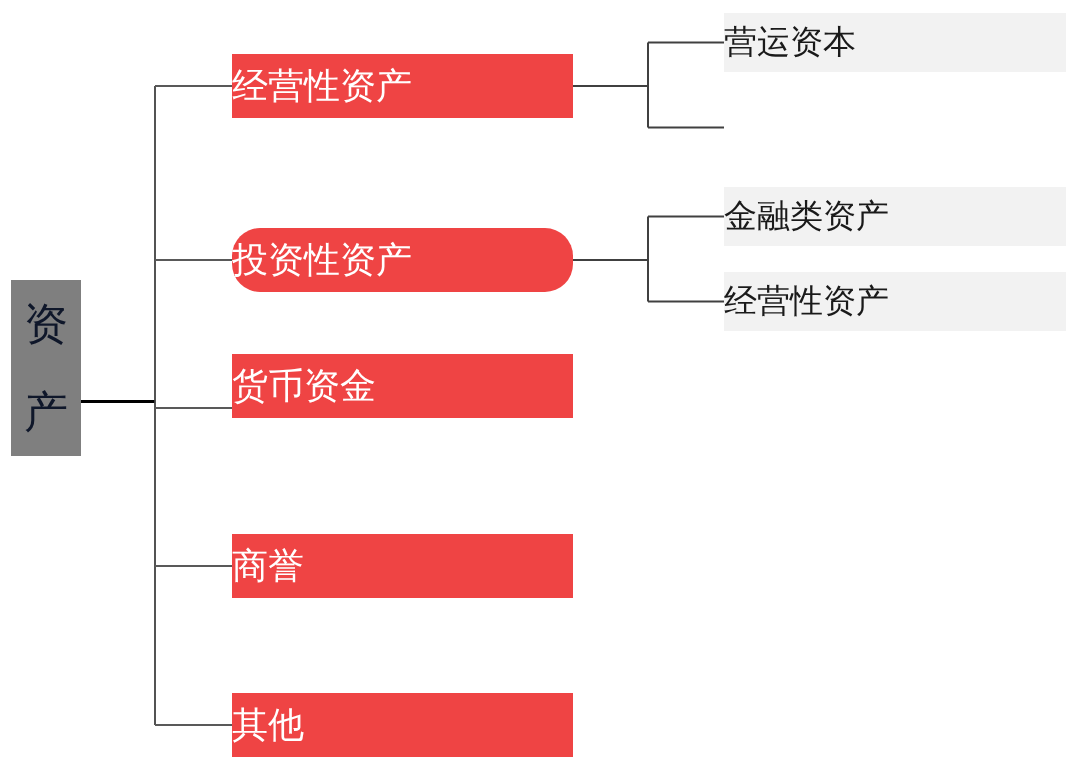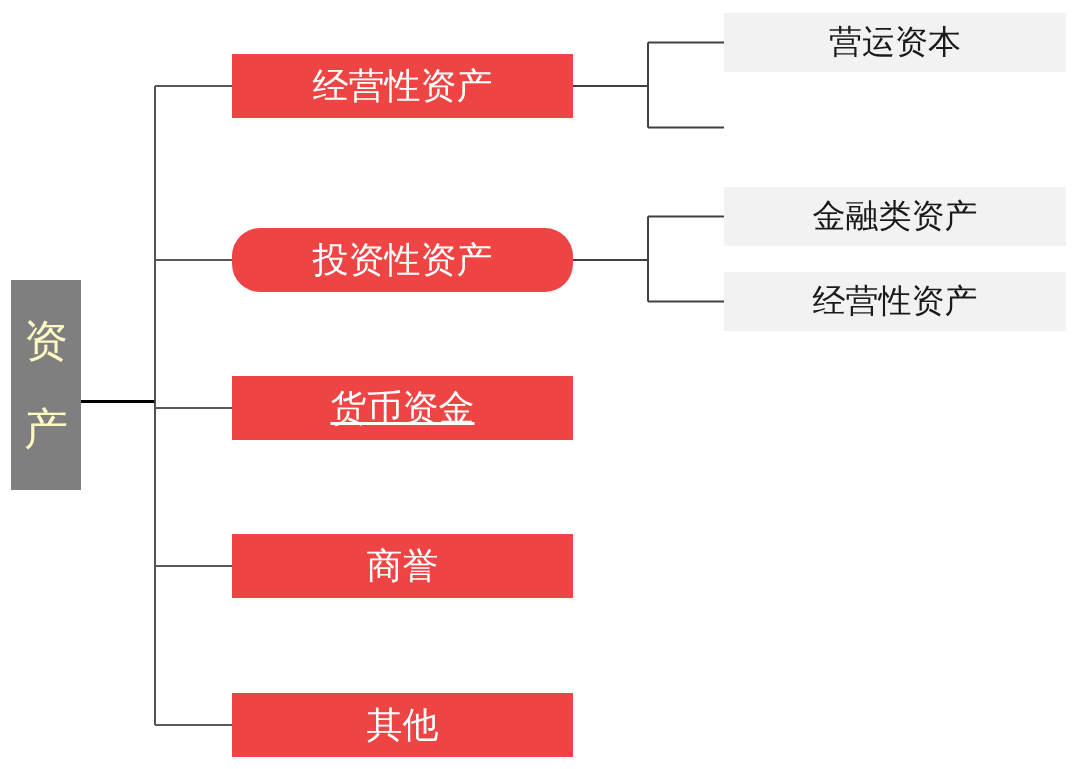--- a/index.html
+++ b/index.html
@@ -19,31 +19,30 @@
     position: absolute;
     left: 0;
     top: 0;
     z-index: 1;
   }
   .node {
     position: absolute;
     z-index: 2;
     display: flex;
     align-items: center;
-    justify-content: center;
     box-sizing: border-box;
     text-align: center;
   }
   .root-node {
     left: 11px;
     top: 280px;
     width: 70px;
-    height: 210px;
+    height: 176px;
     background: #7f7f7f;
-    color: #fef9c3;
+    color: #0f172a;
     font-size: 44px;
     line-height: 2.0;
   }
   .root-node .vlabel {
     
     width: 70px;
     word-break: break-all;
     text-align: center;
   }
   .branch-node {
@@ -57,21 +56,21 @@
   .leaf-node {
     left: 724px;
     width: 342px;
     height: 59px;
     background: #f2f2f2;
     color: #1a1a1a;
     font-size: 33px;
   }
   .b1 { top: 54px; }
   .b2 { top: 228px; border-radius: 28px; }
-  .b3 { top: 376px; text-decoration: underline; }
+  .b3 { top: 354px; }
   .b4 { top: 534px; }
   .b5 { top: 693px; }
   .l1 { top: 13px; }
   .l2 { top: 98px; }
   .l3 { top: 187px; }
   .l4 { top: 272px; }
 </style>
 </head>
 <body>
 

